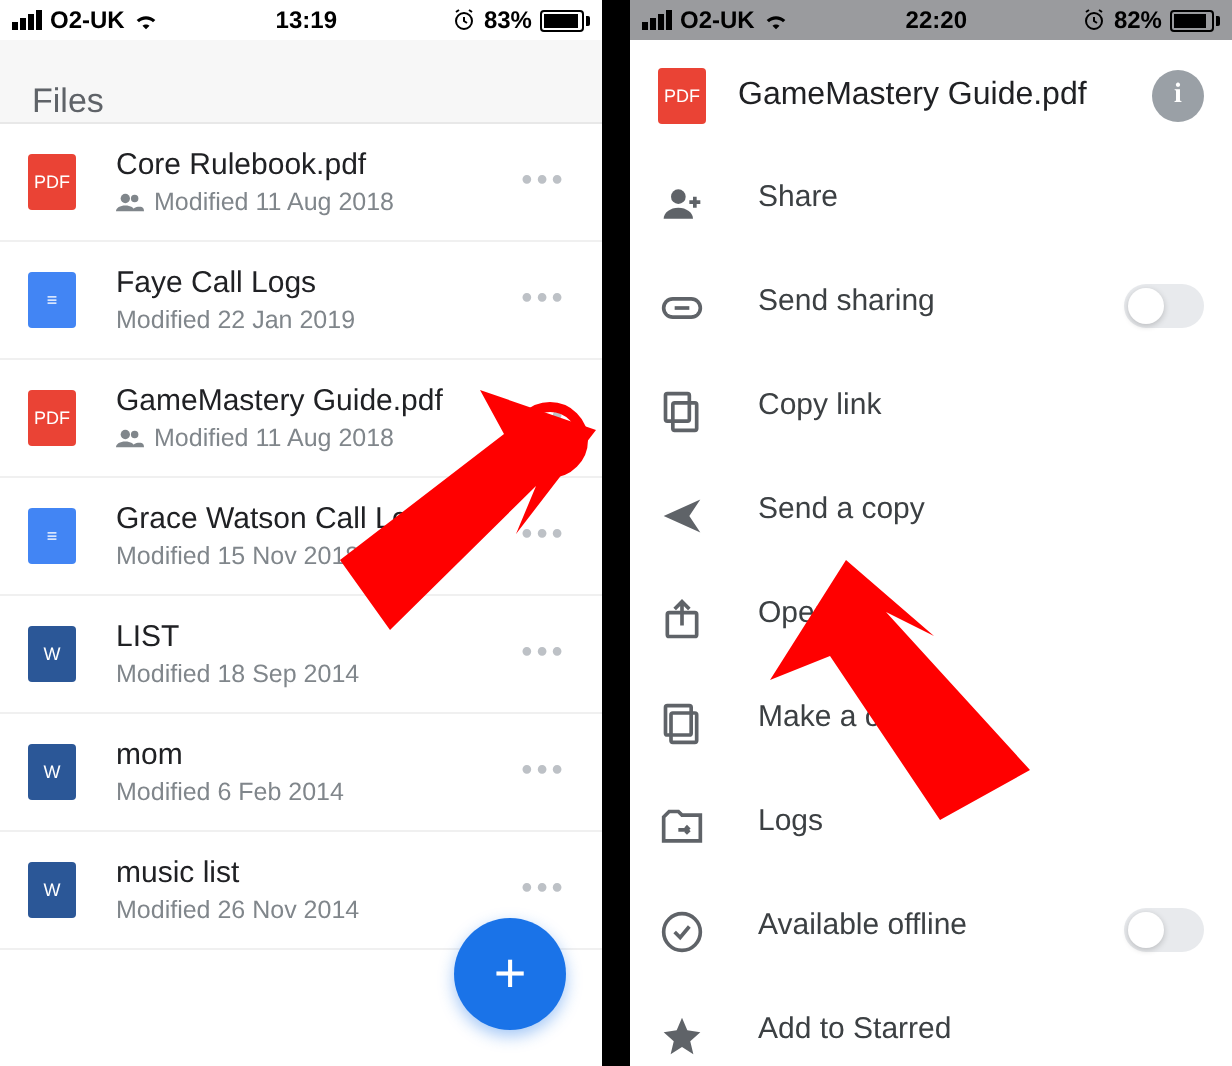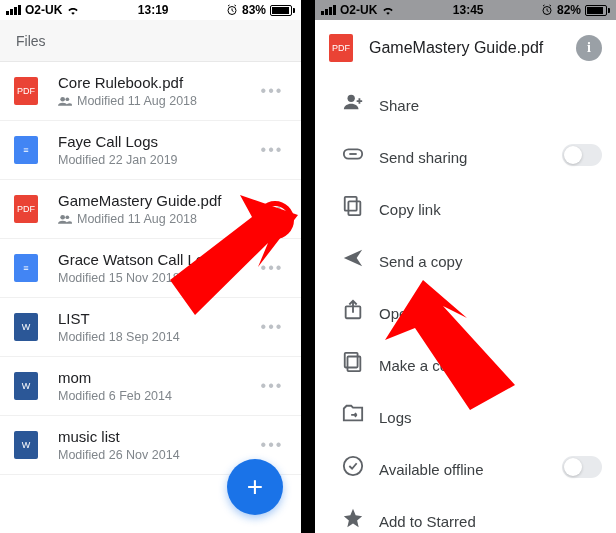--- a/index.html
+++ b/index.html
@@ -13,41 +13,41 @@
 .sb-center { font-size:12px; font-weight:600; }
 .signal { display:flex; align-items:flex-end; gap:1px; }
 .signal span { width:3px; background:#000; }
 .signal span:nth-child(1){height:4px} .signal span:nth-child(2){height:6px} .signal span:nth-child(3){height:8px} .signal span:nth-child(4){height:10px}
 .wifi { width:14px; height:10px; }
 .alarm { width:12px; height:12px; }
 .batt { display:flex; align-items:center; gap:1px; }
 .batt-body { width:22px; height:11px; border:1px solid #000; border-radius:2px; position:relative; }
 .batt-fill { position:absolute; left:1px; top:1px; bottom:1px; background:#000; }
 .batt-tip { width:2px; height:5px; background:#000; border-radius:0 1px 1px 0; }
-.files-hdr { height:42px; background:#f7f7f7; display:flex; align-items:center; padding:0 16px; color:#5f6368; font-size:14px; border-bottom:1px solid #e8e8e8; }
+.files-hdr { height:42px; background:#f7f7f7; display:flex; align-items:flex-end; padding:0 16px; color:#5f6368; font-size:17px; border-bottom:1px solid #e8e8e8; }
 .file-row { display:flex; align-items:center; padding:12px 14px 12px 14px; border-bottom:1px solid #f0f0f0; position:relative; }
 .file-icon { width:24px; height:28px; flex-shrink:0; margin-right:20px; display:flex; align-items:center; justify-content:center; border-radius:2px; font-size:9px; font-weight:400; color:#fff; }
 .ic-pdf { background:#ea4335; }
 .ic-doc { background:#4285f4; }
 .ic-word { background:#2b5797; }
 .file-info { flex:1; min-width:0; }
 .file-name { font-size:15px; color:#202124; margin-bottom:3px; white-space:nowrap; overflow:hidden; text-overflow:ellipsis; }
 .file-meta { font-size:12.5px; color:#80868b; display:flex; align-items:center; gap:5px; }
 .shared-ic { width:14px; height:10px; }
 .more-btn { width:30px; height:30px; display:flex; align-items:center; justify-content:center; flex-shrink:0; color:#bdc1c6; font-size:16px; letter-spacing:2px; }
 .fab { position:absolute; right:18px; bottom:18px; width:56px; height:56px; border-radius:50%; background:#1a73e8; display:flex; align-items:center; justify-content:center; box-shadow:0 3px 8px rgba(26,115,232,.4); }
 .fab-plus { color:#fff; font-size:28px; font-weight:300; line-height:1; }
 .circle-mark { position:absolute; width:38px; height:38px; border:5px solid #ff0000; border-radius:50%; pointer-events:none; }
 .arrow { position:absolute; pointer-events:none; }
 .sheet-hdr { display:flex; align-items:center; padding:14px 14px; gap:16px; }
 .sheet-hdr .file-icon { width:24px; height:28px; margin-right:0; }
 .sheet-title { flex:1; font-size:16px; color:#202124; }
 .info-btn { width:26px; height:26px; border-radius:50%; background:#9aa0a6; display:flex; align-items:center; justify-content:center; }
 .info-i { color:#fff; font-weight:700; font-family:Georgia,serif; font-size:14px; }
-.menu-row { display:flex; align-items:flex-end; padding:14px 14px; gap:14px;margin-left:12px; }
+.menu-row { display:flex; align-items:flex-start; padding:14px 14px; gap:26px; }
 .menu-ic { width:24px; height:24px; display:flex; align-items:center; justify-content:center; color:#5f6368; flex-shrink:0; }
 .menu-label { flex:1; font-size:15px; color:#3c4043; }
 .toggle { width:40px; height:22px; border-radius:11px; background:#e8eaed; position:relative; flex-shrink:0; }
 .toggle::after { content:''; position:absolute; left:2px; top:2px; width:18px; height:18px; border-radius:50%; background:#fff; box-shadow:0 1px 3px rgba(0,0,0,.2); }
 svg { display:block; }
 </style>
 </head>
 <body>
 
 <div class="phone phone-left">
@@ -185,21 +185,21 @@
           <span></span>
           <span></span>
           <span></span>
           <span></span>
         </div>
       <span>O2-UK</span>
       <svg class="wifi" viewBox="0 0 24 16">
           <path d="M12 16l-3-3c1.6-1.6 4.4-1.6 6 0l-3 3zm-6-6l-2-2c4.4-4.4 11.6-4.4 16 0l-2 2c-3.3-3.3-8.7-3.3-12 0z" fill="#000"></path>
         </svg>
     </div>
-    <div class="sb-center">13:45</div>
+    <div class="sb-center">22:20</div>
     <div class="sb-right">
       <svg class="alarm" viewBox="0 0 24 24">
           <circle cx="12" cy="13" r="8" fill="none" stroke="#000" stroke-width="2"></circle>
           <path d="M12 9v4l3 2M4 4l3-2M20 4l-3-2" stroke="#000" stroke-width="2" fill="none"></path>
         </svg>
       <span>82%</span>
       <div class="batt">
           <div class="batt-body">
             <div class="batt-fill" style="width:82%"></div>
           </div>

